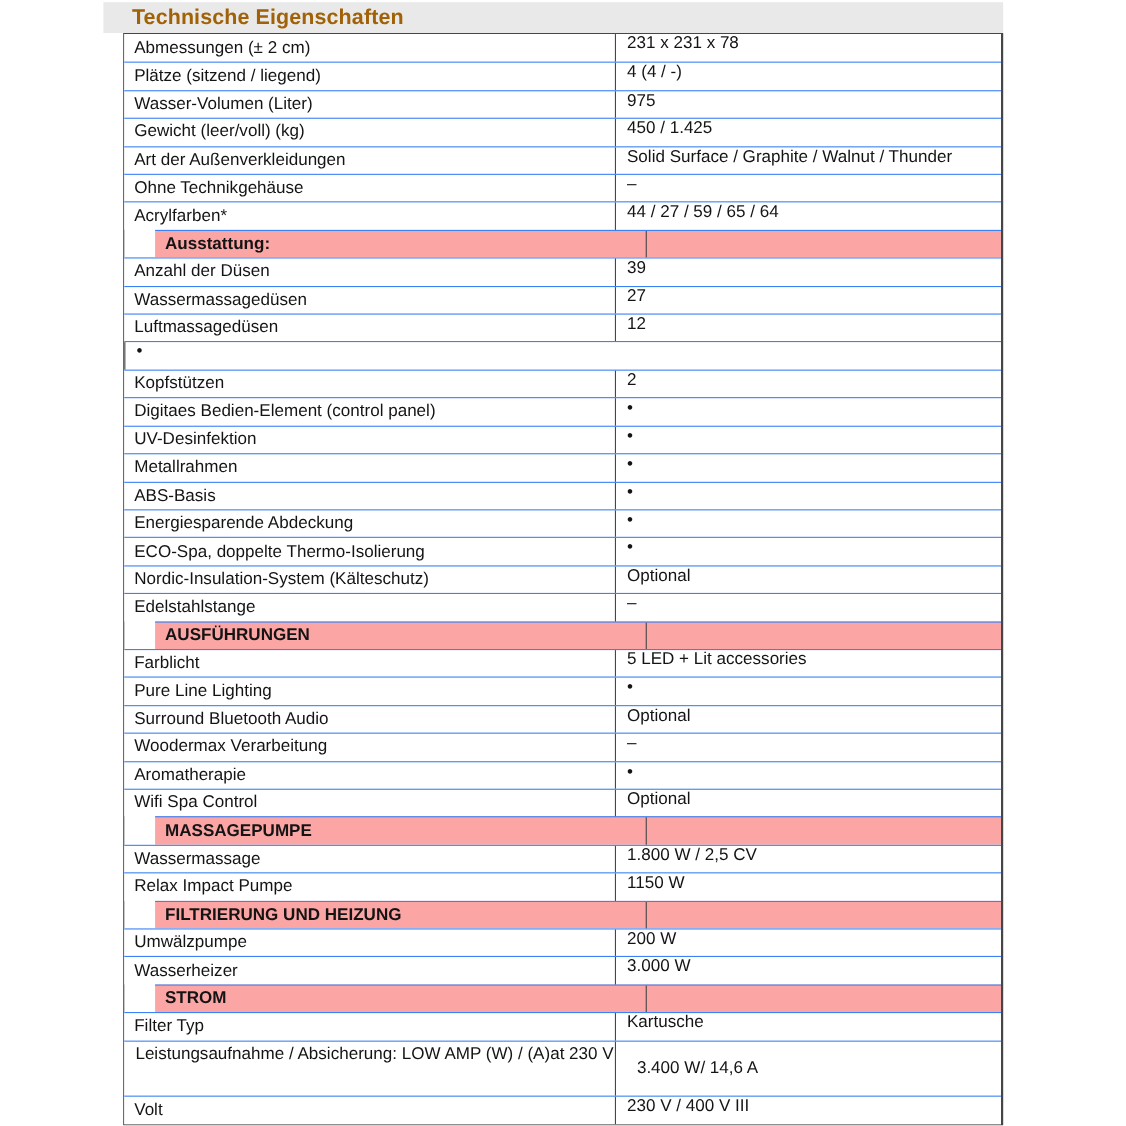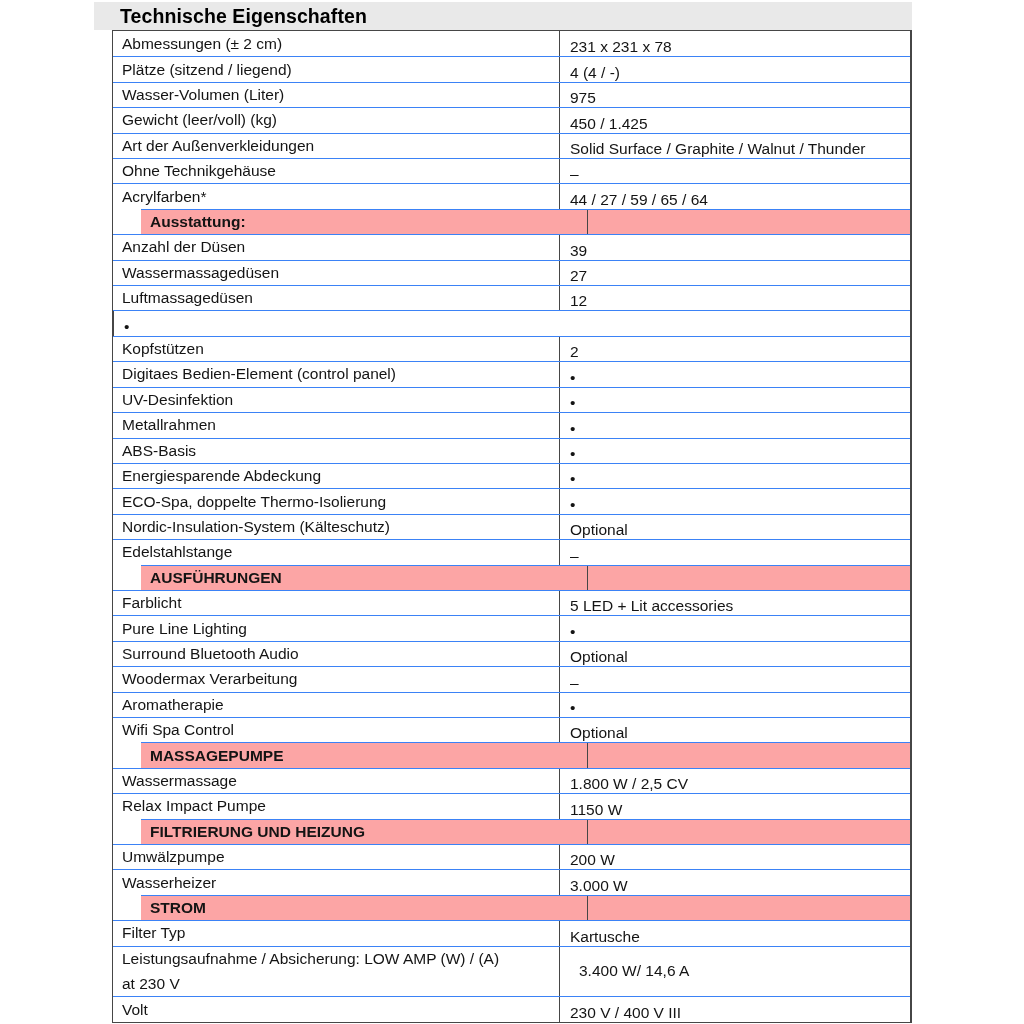--- a/index.html
+++ b/index.html
@@ -20,21 +20,21 @@
     height: 28px;
     background: #e9e9e9;
     display: flex;
     align-items: center;
   }
   .title-bar .title {
     padding-left: 26px;
     font-weight: bold;
     font-size: 19.5px;
     letter-spacing: 0.1px;
-    color: #000000;
+    color: #a16207;
     white-space: nowrap;
   }
   .spec-table {
     position: absolute;
     left: 112px;
     top: 30px;
     width: 800px;
     border: 1px solid #464646;
     border-right-width: 2px;
     background: #ffffff;
@@ -57,27 +57,27 @@
     font-size: 15.5px;
     white-space: nowrap;
     overflow: hidden;
   }
   .row.section .cell-label { font-weight: bold; }
   .cell-value {
     flex: 1;
     border-left: 1px solid #464646;
     padding-left: 10px;
     display: flex;
-    align-items: flex-end;
+    align-items: flex-start;
     font-size: 15.5px;
     white-space: nowrap;
     overflow: hidden;
   }
   .row.double .cell-label {
-    flex-direction: column;
+    flex-direction: row;
     align-items: flex-start;
     justify-content: center;
   }
   .row.double .cell-label span { line-height: 24.5px; }
   .row.double .cell-value {
     align-items: center;
     padding-left: 19px;
   }
   .row.double .cell-value span { line-height: 24.5px; padding-bottom: 1px; }
 </style>

